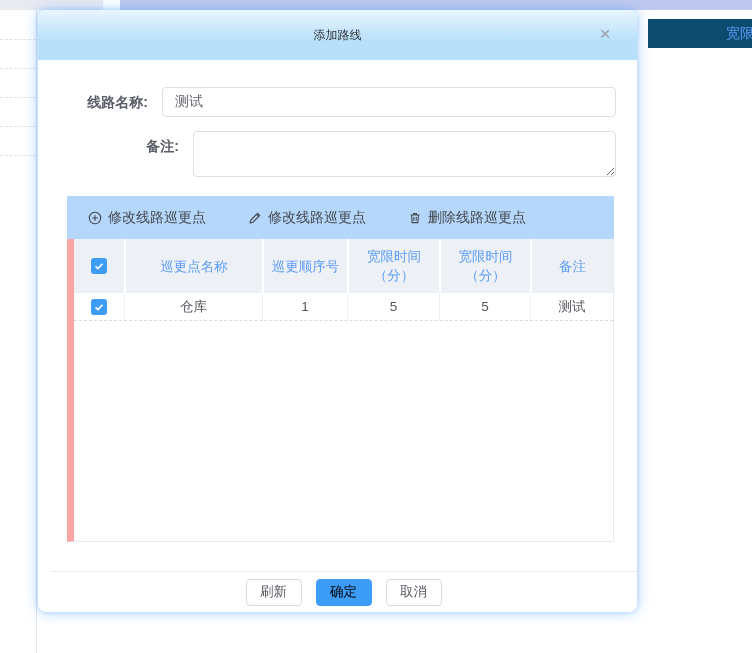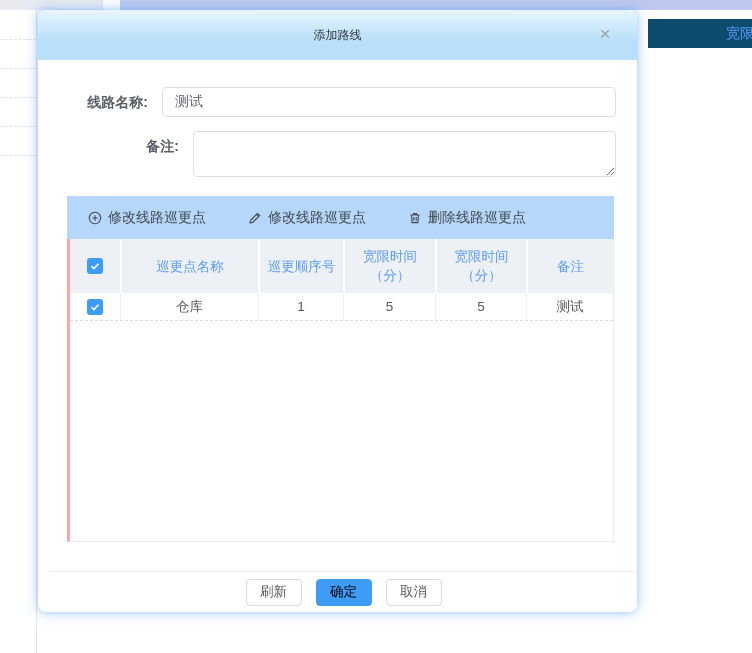--- a/index.html
+++ b/index.html
@@ -37,21 +37,21 @@
   .form-textarea { flex:1; height:46px; border:1px solid #dcdfe6; border-radius:4px; padding:6px 12px;
     font-size:14px; color:#5f6368; outline:none; resize:both; font-family:inherit; }
 
   
   .main { margin:19px 23px 0 29px; }
   .toolbar { height:43px; background:#b4d7fb; display:flex; align-items:center; padding-left:21px; }
   .tool-btn { display:flex; align-items:center; gap:6px; font-size:14px; color:#45484d;
     margin-right:42px; cursor:pointer; }
   .tool-btn svg { display:block; }
 
-  .table { border-left:3px solid #fca5a5; border-right:1px solid #e7eaef; border-bottom:1px solid #e7eaef;
+  .table { border-left:7px solid #fca5a5; border-right:1px solid #e7eaef; border-bottom:1px solid #e7eaef;
     height:303px; background:#fff; }
   .thead { display:flex; background:#edf0f5; height:54px; }
   .th { display:flex; flex-direction:column; align-items:center; justify-content:center;
     font-size:13.5px; color:#5b9cf8; border-left:2px solid #ffffff; line-height:19px; }
   .th:first-child { border-left:none; }
   .trow { display:flex; height:28px; border-bottom:1px dashed #d8dce4; }
   .td { display:flex; align-items:center; justify-content:center; font-size:13.5px; color:#54575c;
     border-left:1px solid #edf0f4; }
   .td:first-child { border-left:none; }
   .c0 { width:50px; flex:none; } .c1 { width:138px; flex:none; } .c2 { width:85px; flex:none; }

